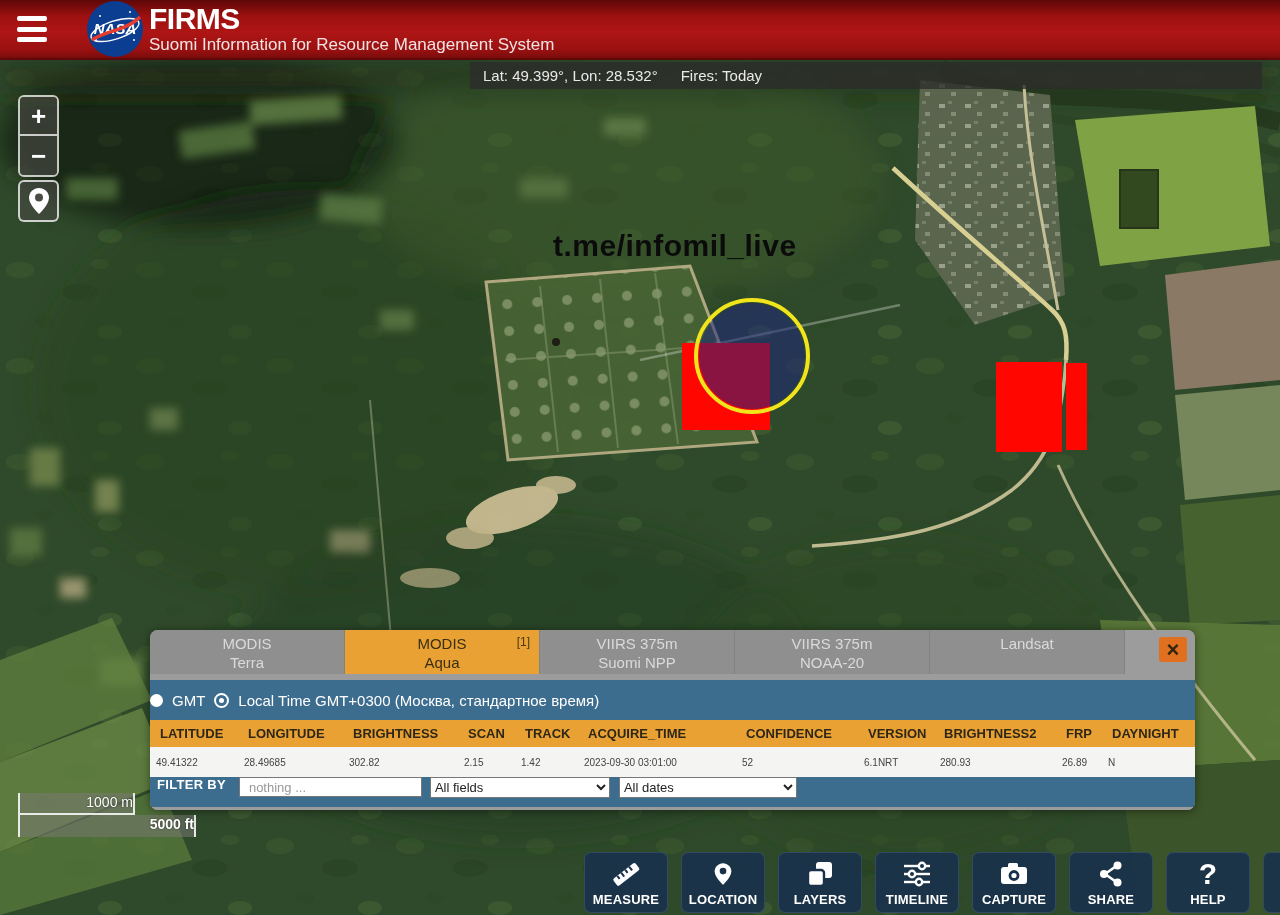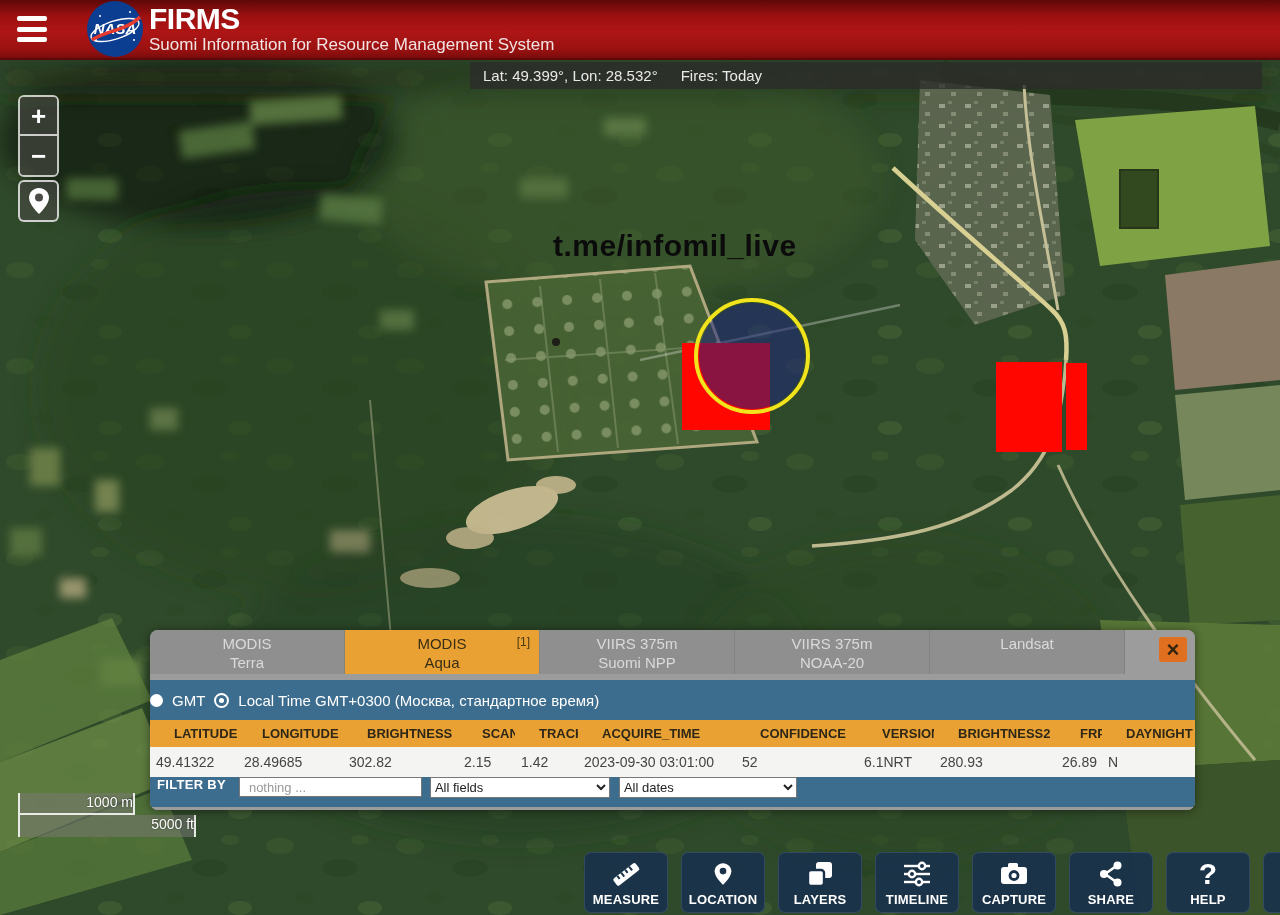--- a/index.html
+++ b/index.html
@@ -46,21 +46,21 @@
     background:rgba(28,35,125,0.52); z-index:4; }
   .yellow-ring { position:absolute; left:694px; top:238px; width:116px; height:116px; border-radius:50%;
     border:4px solid #F2E41C; z-index:5; }
 
   
   .scalebar { position:absolute; left:18px; top:733px; z-index:6; color:#fff; font-size:14px;
     text-shadow:0 0 2px rgba(0,0,0,0.6); }
   .scalebar .seg { background:rgba(120,120,115,0.55); height:22px; line-height:18px; text-align:right; }
   .scalebar .metric { width:117px; border:2px solid rgba(255,255,255,0.85); border-top:none; }
   .scalebar .imperial { width:178px; border-left:2px solid rgba(255,255,255,0.85);
-    border-right:2px solid rgba(255,255,255,0.85); }
+    border-right:2px solid rgba(255,255,255,0.85);font-weight:bold; }
 
   
   .panel { position:absolute; left:150px; top:570px; width:1045px; height:180px; background:#9C9C9C;
     border-radius:8px; overflow:hidden; box-shadow:0 1px 10px rgba(0,0,0,0.45); z-index:10;
     font-family:"Liberation Sans", sans-serif; }
   .tabs { display:flex; height:44px; }
   .tab { width:195px; background:#8F8F8F; color:#DADADA; text-align:center; font-size:15px;
     line-height:19px; padding-top:4px; cursor:pointer; border-right:1px solid #828282; position:relative; }
   .tab.active { background:#E8A132; color:#3A2F15; }
   .tab .badge { position:absolute; top:3px; right:9px; font-size:12px; color:#4A3A10; }
@@ -71,22 +71,22 @@
   .tab-gap { height:6px; background:#9C9C9C; }
   .radio-row { height:40px; background:#3C6C8E; color:#fff; font-size:15px; display:flex;
     align-items:center; gap:9px; }
   .radio { display:inline-block; border-radius:50%; }
   .radio.solid { width:13px; height:13px; background:#fff; }
   .radio.ring { width:15px; height:15px; border:2px solid #fff; background:#3C6C8E; position:relative; }
   .radio.ring .dot { position:absolute; left:3px; top:3px; width:5px; height:5px; border-radius:50%; background:#fff; }
 
   table.fire-table { width:1045px; border-collapse:collapse; table-layout:fixed; }
   .fire-table th { background:#E8A132; color:#2E2718; font-size:13px; font-weight:bold; text-align:left;
-    height:27px; padding:0 0 0 24px; white-space:nowrap; overflow:hidden; }
-  .fire-table td { background:#F4F4F2; color:#444; font-size:14px; height:30px; padding:0 0 0 6px;
+    height:27px; padding:0 0 0 10px; white-space:nowrap; overflow:hidden; }
+  .fire-table td { background:#F4F4F2; color:#444; font-size:10px; height:30px; padding:0 0 0 6px;
     white-space:nowrap; overflow:hidden; }
 
   .filter-row { height:30px; background:#3C6C8E; display:flex; align-items:flex-start; padding-left:7px; }
   .filter-label { color:#fff; font-size:13px; font-weight:bold; letter-spacing:0.3px; }
   .filter-input { margin-left:13px; width:183px; height:20px; border-radius:0; border:1px solid #777;
     padding:0 9px; font-size:13px; color:#444; background:#fff; }
   .filter-input::placeholder { color:#9a9a9a; }
   .filter-select { margin-left:8px; width:180px; height:21px; font-size:13px; border:1px solid #777;
     background:#fff; color:#222; }
   .filter-select.dates { margin-left:9px; width:178px; }

